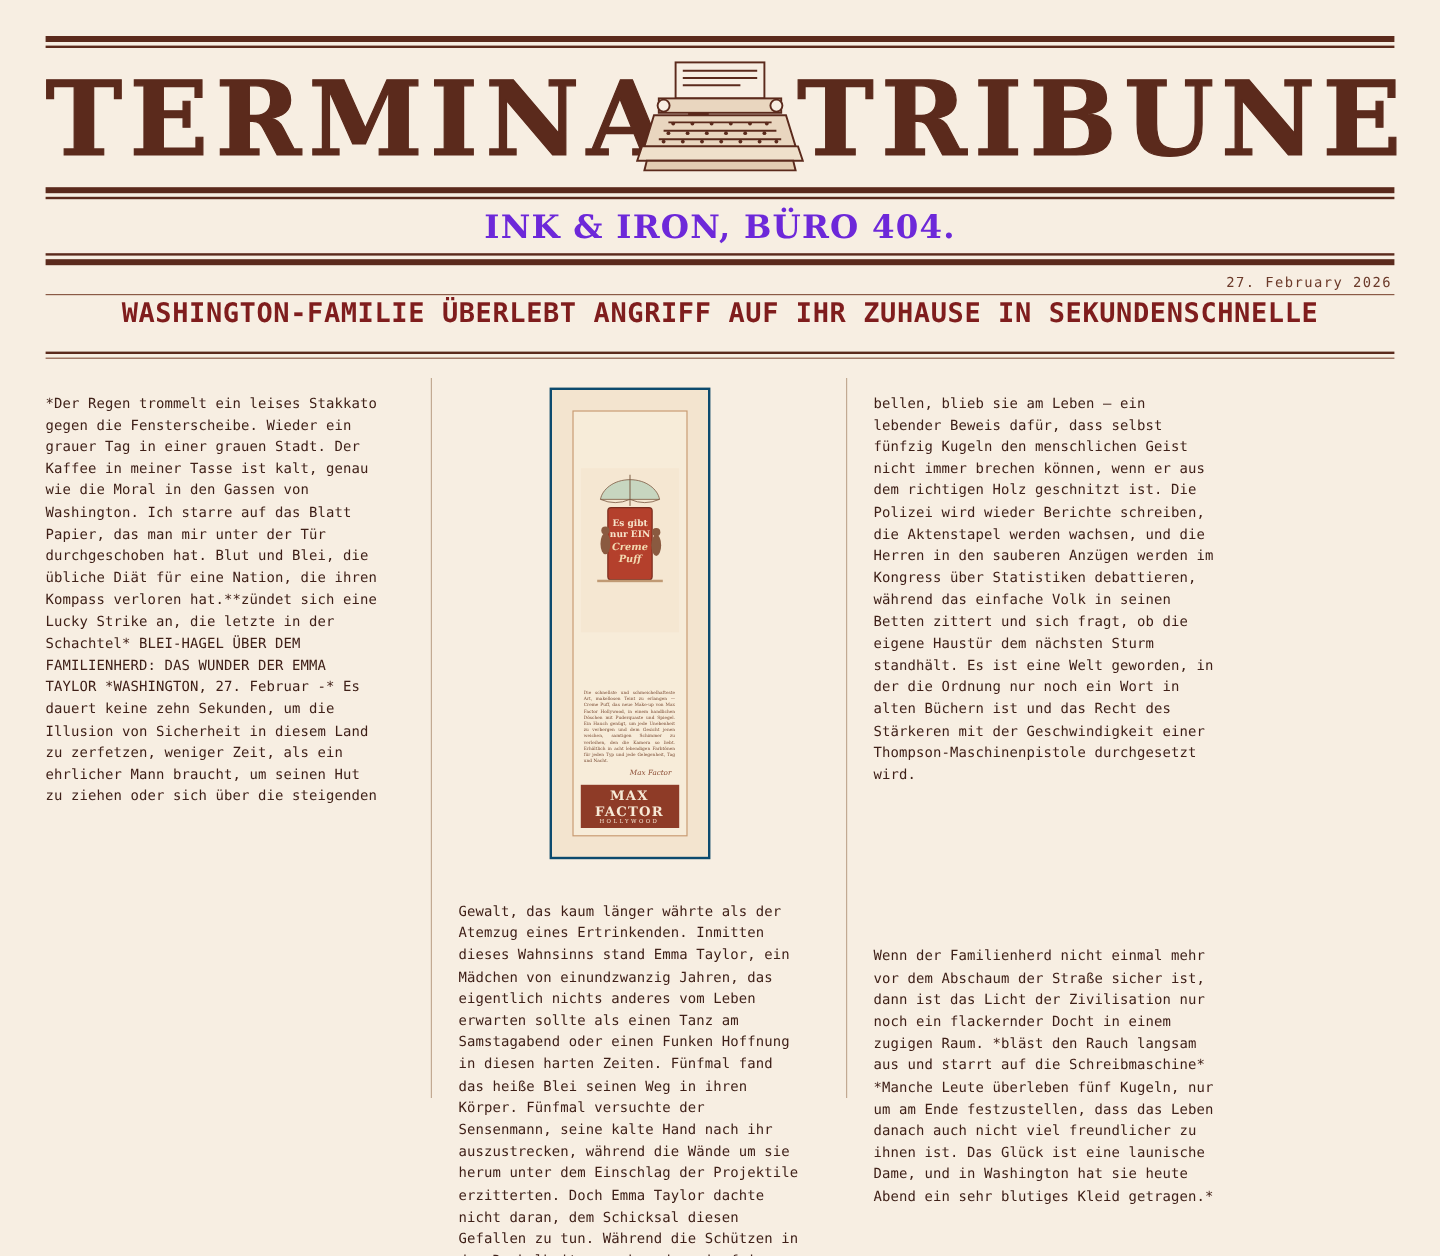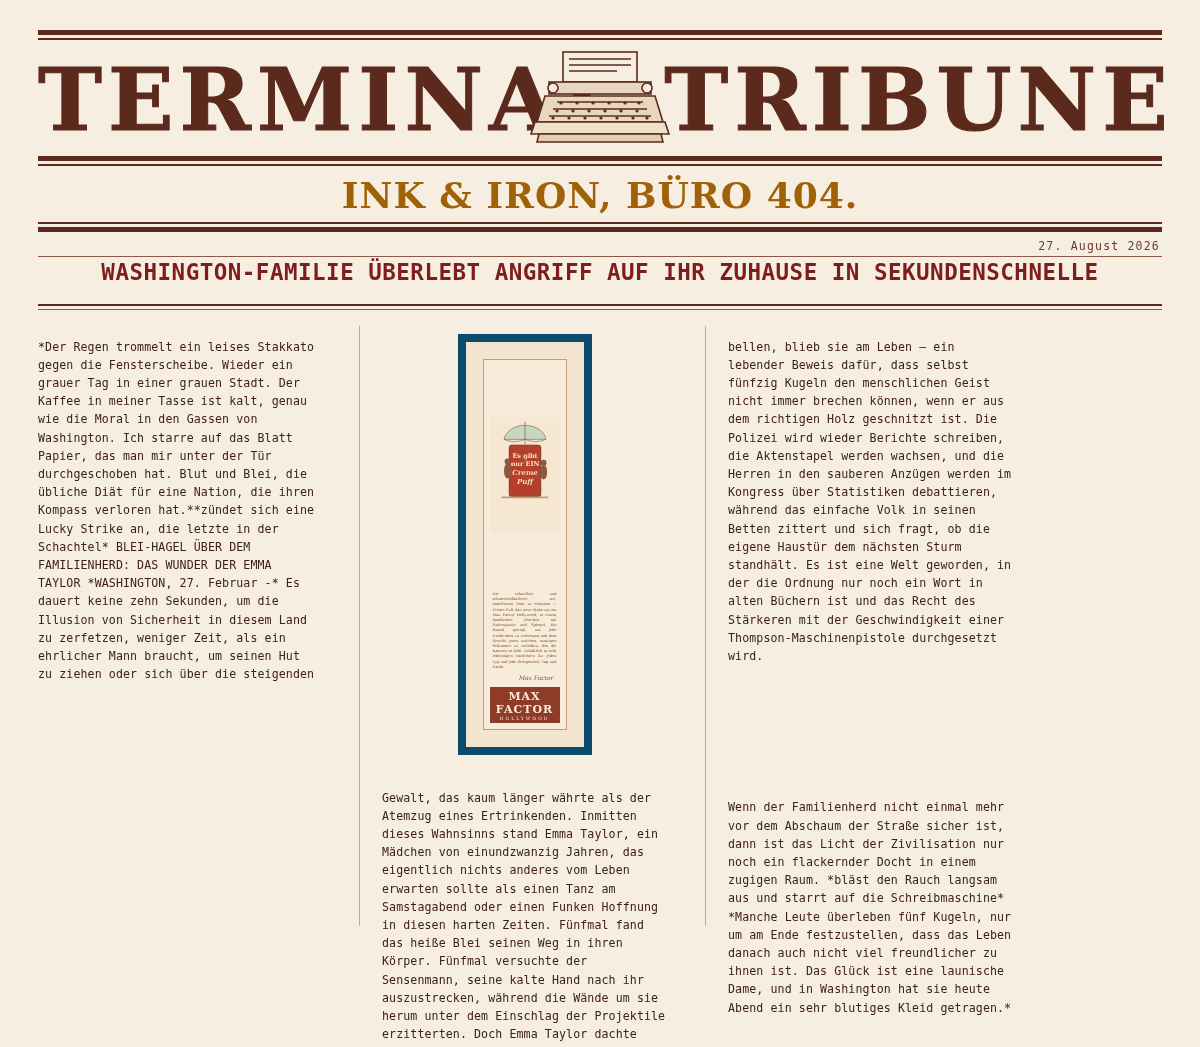--- a/index.html
+++ b/index.html
@@ -63,24 +63,24 @@
     left: 50%;
     top: 2px;
     transform: translateX(-50%);
     width: 190px;
     height: 110px;
     pointer-events: none;
   }
   .subtitle {
     font-family: "DejaVu Serif", serif;
     font-weight: bold;
-    font-size: 36px;
+    font-size: 27px;
     letter-spacing: 1px;
     text-align: center;
-    color: #a16207;
+    color: #6d28d9;
     padding: 8px 0 6px 0;
     margin: 0;
   }
   .sub-rule-group { margin-top: 0; }
   .sub-rule-group .rule-thin { margin-top: 0; }
   .sub-rule-group .rule-gap { height: 3px; }
 
   .dateline {
     text-align: right;
     font-size: 11.5px;
@@ -128,21 +128,21 @@
     letter-spacing: 0.1px;
     text-align: left;
   }
   .spacer-block { height: 352px; }
 
   
   .ad {
     width: 134px;
     margin: 8px auto 0 auto;
     background: #f3e4cf;
-    border: 8px solid #0c4a6e;
+    border: 2px solid #0c4a6e;
     padding: 17px;
     box-sizing: border-box;
   }
   .ad-inner {
     border: 1px solid #c89b72;
     padding: 8px 6px 6px 6px;
     background: #f7ecd9;
     text-align: center;
   }
   .ad-figure {
@@ -252,21 +252,21 @@
     <div class="sub-rule-group">
       <div class="rule-thick"></div>
       <div class="rule-gap"></div>
       <div class="rule-thin"></div>
       <h2 class="subtitle">INK &amp; IRON, BÜRO 404.</h2>
       <div class="rule-thin"></div>
       <div class="rule-gap"></div>
       <div class="rule-thick"></div>
     </div>
 
-    <div class="dateline">27. August 2026</div>
+    <div class="dateline">27. February 2026</div>
     <div class="rule-hair"></div>
     <h3 class="headline">WASHINGTON-FAMILIE ÜBERLEBT ANGRIFF AUF IHR ZUHAUSE IN SEKUNDENSCHNELLE</h3>
     <div class="head-bottom-rules">
       <div class="rule-thin"></div>
       <div style="height:3px"></div>
       <div class="rule-hair"></div>
     </div>
   </div>
 
   <div class="content">

